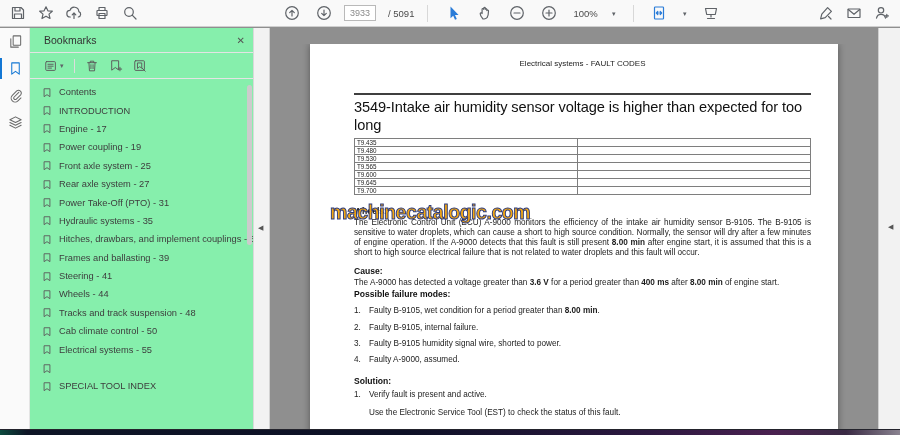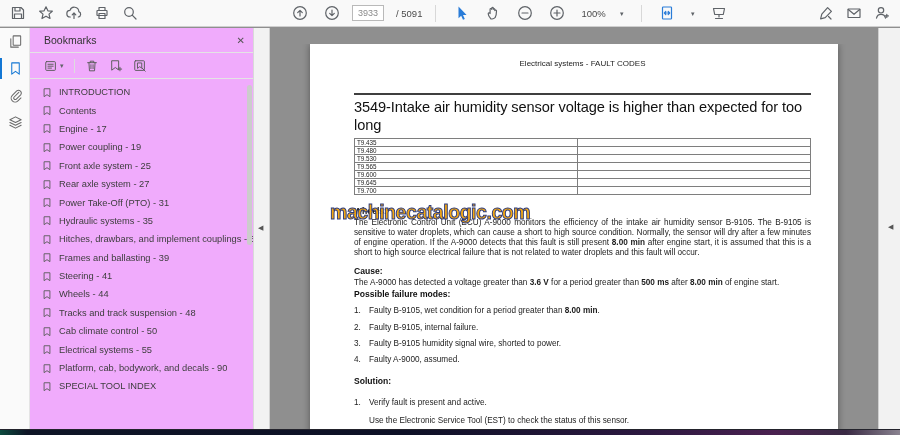--- a/index.html
+++ b/index.html
@@ -4,21 +4,21 @@
 <style>
   * { margin:0; padding:0; box-sizing:border-box; }
   html,body { width:900px; height:435px; overflow:hidden;
     font-family:"Liberation Sans","DejaVu Sans",sans-serif; background:#8f8f8f; }
 
   
   .toolbar { position:absolute; left:0; top:0; width:900px; height:27px;
     background:#f9f9f9; border-bottom:1px solid #cfcfcf; z-index:20; }
   .tb-group { position:absolute; top:0; height:26px; display:flex; align-items:center; }
   .tb-left { left:6px; gap:4px; }
-  .tb-center { left:288px; gap:8px; }
+  .tb-center { left:280px; gap:8px; }
   .tb-right { right:6px; gap:4px; }
   .tbtn { background:none; border:none; width:24px; height:24px; display:flex;
     align-items:center; justify-content:center; cursor:pointer; padding:0; }
   .tbtn svg { width:16px; height:16px; fill:none; stroke:#5f6368; stroke-width:1.2;
     stroke-linecap:round; stroke-linejoin:round; }
   .tbtn svg.filled { fill:#2a7cd8; stroke:none; }
   .tbtn svg.bluestroke { stroke:#2a7cd8; }
   .tb-divider { width:1px; height:17px; background:#d8d8d8; margin:0 5px; }
   .page-box { width:32px; height:16px; border:1px solid #b9b9b9; background:#fff;
     font-size:9px; color:#8a8a8a; text-align:center; line-height:14px; }
@@ -32,21 +32,21 @@
   .rail-btn { position:relative; width:30px; height:27px; display:flex; align-items:center;
     justify-content:center; background:none; border:none; cursor:pointer; }
   .rail-btn svg { width:15px; height:15px; fill:none; stroke:#6a6a6a; stroke-width:1.1;
     stroke-linecap:round; stroke-linejoin:round; }
   .rail-btn.active svg { stroke:#1377d4; }
   .rail-btn.active::before { content:""; position:absolute; left:0; top:3px; bottom:3px;
     width:2px; background:#1377d4; }
 
   
   .panel { position:absolute; left:30px; top:28px; width:224px; height:403px;
-    background:#f0abfc; border-right:1px solid #d9d9d9; z-index:10; }
+    background:#86efac; border-right:1px solid #d9d9d9; z-index:10; }
   .panel-header { height:25px; display:flex; align-items:center; padding:0 8px 0 14px;
     border-bottom:1px solid #e4e4e4; }
   .panel-title { font-size:10.5px; color:#333; flex:1; }
   .panel-close { background:none; border:none; font-size:10px; color:#555; cursor:pointer; }
   .panel-tools { height:26px; display:flex; align-items:center; gap:10px; padding:0 0 0 14px;
     border-bottom:1px solid #e4e4e4; }
   .ptool { background:none; border:none; display:flex; align-items:center; cursor:pointer; padding:0; }
   .ptool svg { width:14px; height:14px; fill:none; stroke:#5b5b5b; stroke-width:1.1;
     stroke-linecap:round; stroke-linejoin:round; }
   .ptool .caret { margin-left:2px; }
@@ -282,32 +282,32 @@
           <path d="M10.5 10.5l3.5 3.5"></path>
         </svg>
     </button>
   </div>
 
   <div class="bm-list">
     <div class="bmr">
         <svg class="bmi" viewBox="0 0 12 12">
           <path d="M2.5 1.5h7v9.5L6 8.6l-3.5 2.4z"></path>
         </svg>
+        <span class="bml">Contents</span>
+      </div>
+    <div class="bmr">
+        <svg class="bmi" viewBox="0 0 12 12">
+          <path d="M2.5 1.5h7v9.5L6 8.6l-3.5 2.4z"></path>
+        </svg>
         <span class="bml">INTRODUCTION</span>
       </div>
     <div class="bmr">
         <svg class="bmi" viewBox="0 0 12 12">
           <path d="M2.5 1.5h7v9.5L6 8.6l-3.5 2.4z"></path>
         </svg>
-        <span class="bml">Contents</span>
-      </div>
-    <div class="bmr">
-        <svg class="bmi" viewBox="0 0 12 12">
-          <path d="M2.5 1.5h7v9.5L6 8.6l-3.5 2.4z"></path>
-        </svg>
         <span class="bml">Engine - 17</span>
       </div>
     <div class="bmr">
         <svg class="bmi" viewBox="0 0 12 12">
           <path d="M2.5 1.5h7v9.5L6 8.6l-3.5 2.4z"></path>
         </svg>
         <span class="bml">Power coupling - 19</span>
       </div>
     <div class="bmr">
         <svg class="bmi" viewBox="0 0 12 12">
@@ -372,21 +372,20 @@
     <div class="bmr">
         <svg class="bmi" viewBox="0 0 12 12">
           <path d="M2.5 1.5h7v9.5L6 8.6l-3.5 2.4z"></path>
         </svg>
         <span class="bml">Electrical systems - 55</span>
       </div>
     <div class="bmr">
         <svg class="bmi" viewBox="0 0 12 12">
           <path d="M2.5 1.5h7v9.5L6 8.6l-3.5 2.4z"></path>
         </svg>
-        <span class="bml">Platform, cab, bodywork, and decals - 90</span>
       </div>
     <div class="bmr">
         <svg class="bmi" viewBox="0 0 12 12">
           <path d="M2.5 1.5h7v9.5L6 8.6l-3.5 2.4z"></path>
         </svg>
         <span class="bml">SPECIAL TOOL INDEX</span>
       </div>
   </div>
   <div class="panel-scroll"></div>
 </div>
@@ -435,21 +434,21 @@
               <td class="c1">T9.700</td>
               <td></td>
             </tr>
       </tbody>
         </table>
 
       <div class="sec-label">Wheels:</div>
       <p class="para"><span>The Electronic Control Unit (ECU) A-9000 monitors the efficiency of the intake air humidity sensor B-9105. The B-9105 is sensitive to water droplets, which can cause a short to high source condition. Normally, the sensor will dry after a few minutes of engine operation. If the A-9000 detects that this fault is still present </span><b>8.00 min</b><span> after engine start, it is assumed that this is a short to high source electrical failure that is not related to water droplets and this fault will occur.</span></p>
 
       <div class="sec-label">Cause:</div>
-      <p class="para"><span>The A-9000 has detected a voltage greater than </span><b>3.6 V</b><span> for a period greater than </span><b>500 ms</b><span> after </span><b>8.00 min</b><span> of engine start.</span></p>
+      <p class="para"><span>The A-9000 has detected a voltage greater than </span><b>3.6 V</b><span> for a period greater than </span><b>400 ms</b><span> after </span><b>8.00 min</b><span> of engine start.</span></p>
 
       <div class="sec-label" style="margin-top:1px">Possible failure modes:</div>
       <div class="modes">
         <div class="oli">
             <span class="num">1.</span>
             <span class="txt"><span>Faulty B-9105, wet condition for a period greater than </span><b>8.00 min</b><span>.</span></span>
           </div>
         <div class="oli">
             <span class="num">2.</span>
             <span class="txt"><span>Faulty B-9105, internal failure.</span><b></b><span></span></span>
@@ -457,25 +456,25 @@
         <div class="oli">
             <span class="num">3.</span>
             <span class="txt"><span>Faulty B-9105 humidity signal wire, shorted to power.</span><b></b><span></span></span>
           </div>
         <div class="oli">
             <span class="num">4.</span>
             <span class="txt"><span>Faulty A-9000, assumed.</span><b></b><span></span></span>
           </div>
       </div>
 
-      <div class="sec-label" style="margin-top:12px;margin-bottom:12px">Solution:</div>
+      <div class="sec-label" style="margin-top:12px;margin-bottom:4px">Solution:</div>
       <div class="oli">
           <span class="num">1.</span>
           <span class="txt">Verify fault is present and active.</span>
         </div>
-      <div class="sol-sub">Use the Electronic Service Tool (EST) to check the status of this sensor.</div>
+      <div class="sol-sub">Use the Electronic Service Tool (EST) to check the status of this fault.</div>
     </div>
   </div>
 </div>
 
 <div class="watermark">machinecatalogic.com</div>
 
 <div class="bottombar"></div>
 
 </body></html>

